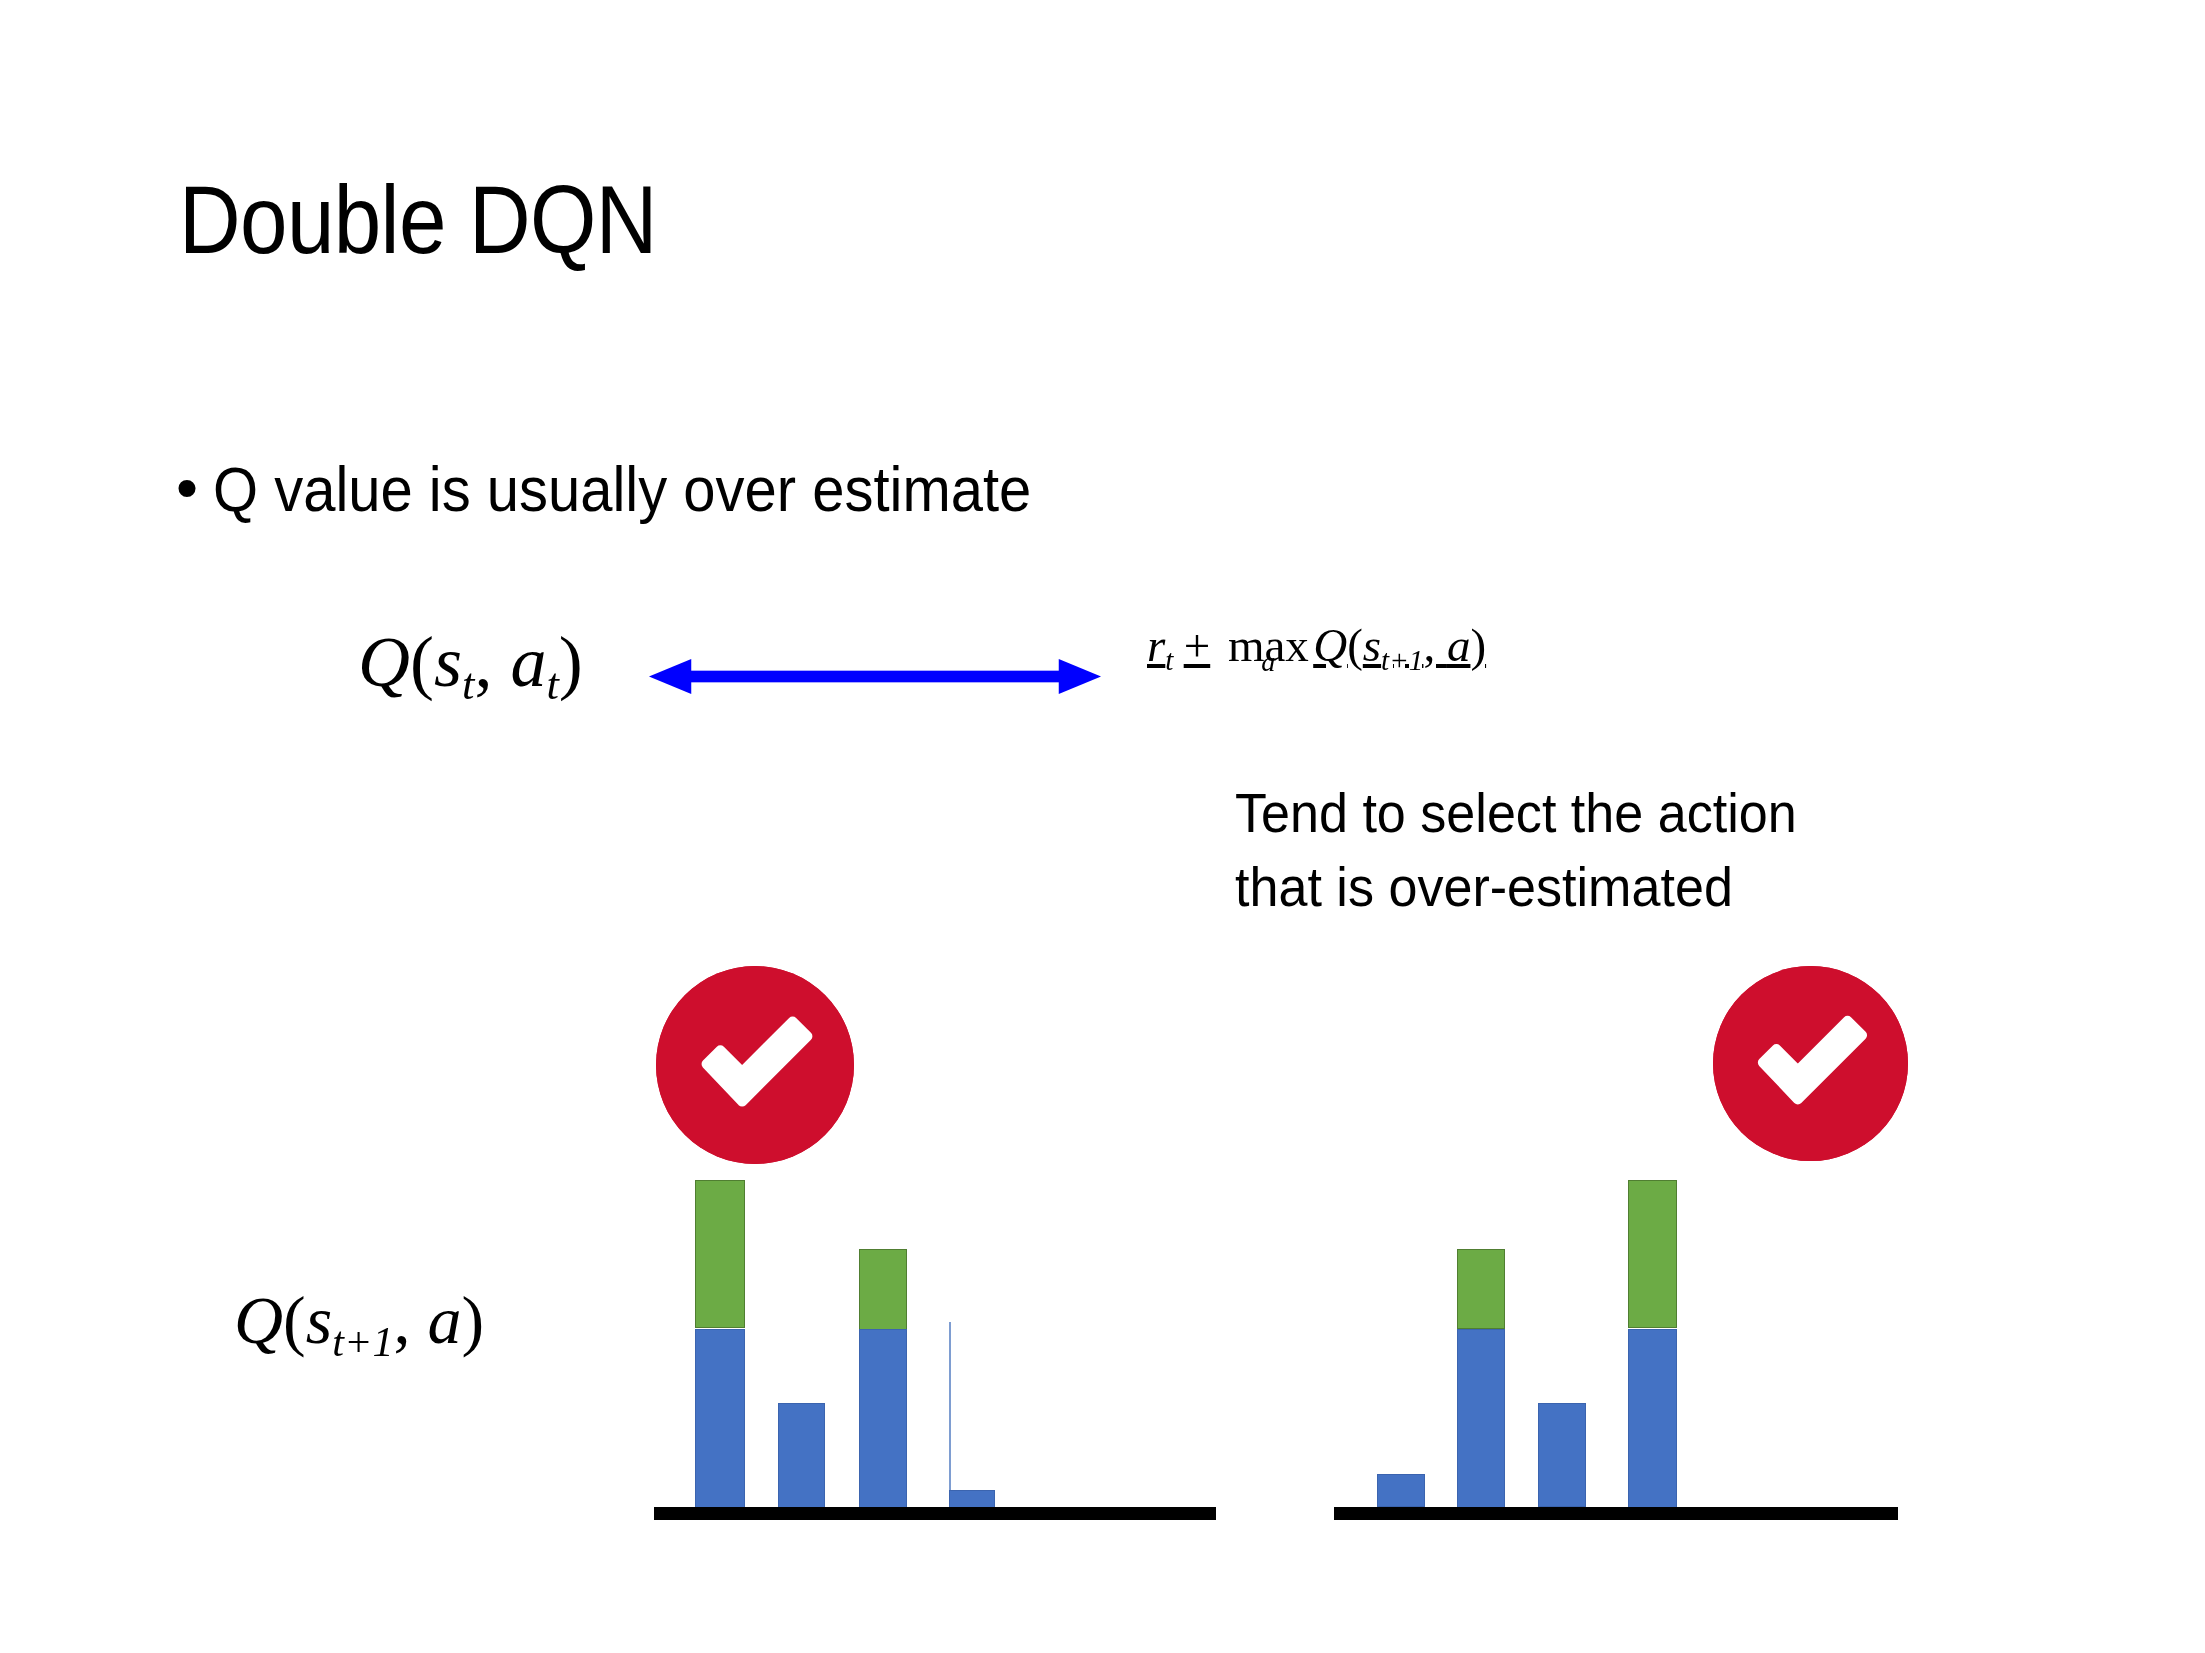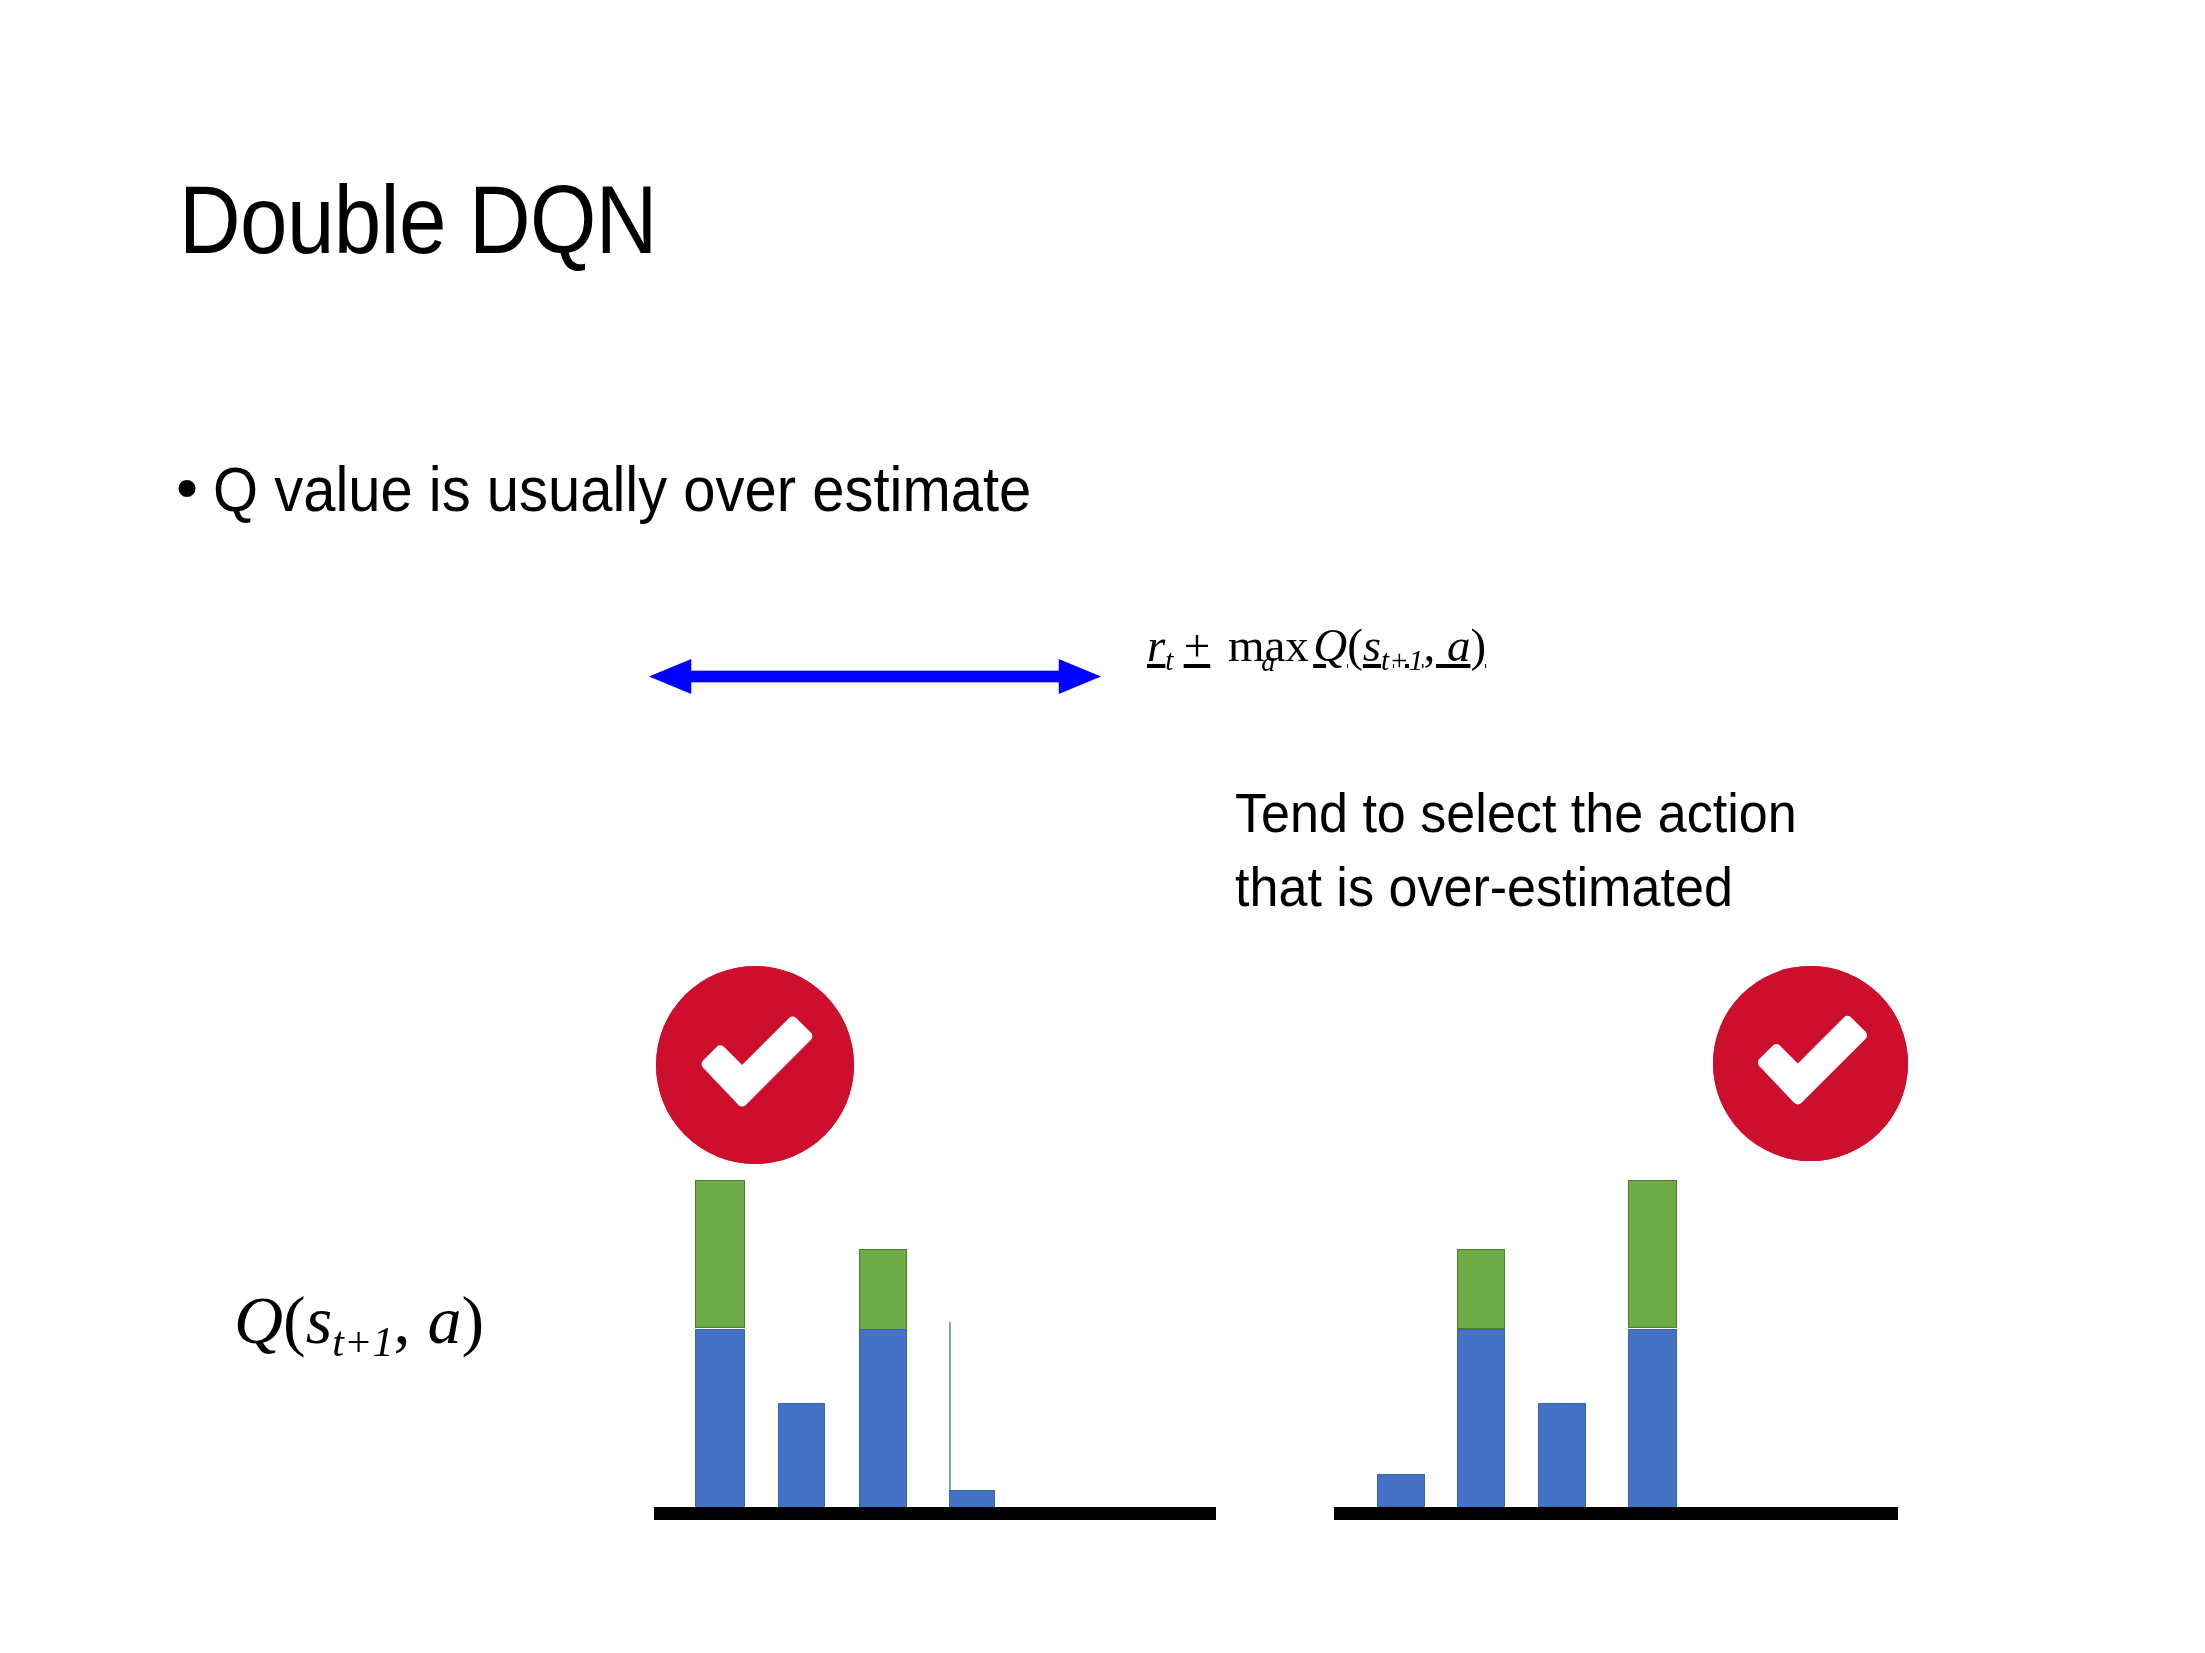--- a/index.html
+++ b/index.html
@@ -181,20 +181,23 @@
 
 <div id="slide">
 
   <div id="title">Double DQN</div>
 
   <div id="bullet-row">
     <span id="bullet-dot">•</span>
     <span id="bullet-text">Q value is usually over estimate</span>
   </div>
 
+  <div id="eq-left" class="math">
+    <span>Q</span><span class="up">(</span><span>s</span><span class="sub">t</span><span class="up">, </span><span>a</span><span class="sub">t</span><span class="up">)</span>
+  </div>
 
   <svg id="arrow" viewBox="0 0 620 48">
     <polygon points="0,24 58,0 58,48" fill="#0000FF"></polygon>
     <polygon points="620,24 562,0 562,48" fill="#0000FF"></polygon>
     <rect x="52" y="16" width="518" height="16" fill="#0000FF"></rect>
   </svg>
 
   <div id="eq-right" class="math">
     <span>r</span><span class="sub">t</span><span class="up" style="margin:0 10.3px;">+</span><span id="maxop"><span class="opname">max</span><span class="opsub">a</span></span><span>Q</span><span class="up">(</span><span>s</span><span class="sub plain">t+1</span><span class="up">, </span><span>a</span><span class="up">)</span>
   </div>

